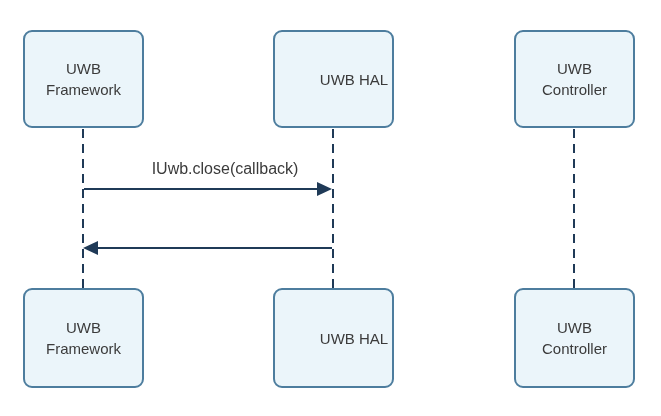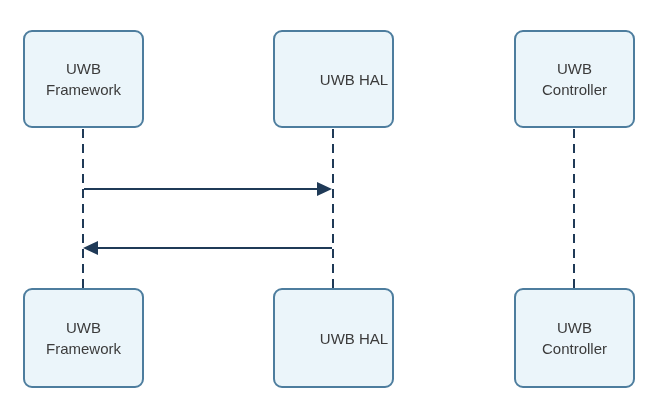--- a/index.html
+++ b/index.html
@@ -111,20 +111,21 @@
     <div class="box-label">
       <span class="ln">UWB</span>
       <span class="ln">Controller</span>
     </div>
   </div>
 
   <div class="lifeline l1"></div>
   <div class="lifeline l2"></div>
   <div class="lifeline l3"></div>
 
+  <div class="msg-label msg1-label">IUwb.close(callback)</div>
   <div class="msg-line msg1-line"></div>
   <div class="arrowhead right msg1-head"></div>
 
   <div class="msg-line msg2-line"></div>
   <div class="arrowhead left msg2-head"></div>
 
   <div class="box row-bottom col1">
     <div class="box-label">
       <span class="ln">UWB</span>
       <span class="ln">Framework</span>

